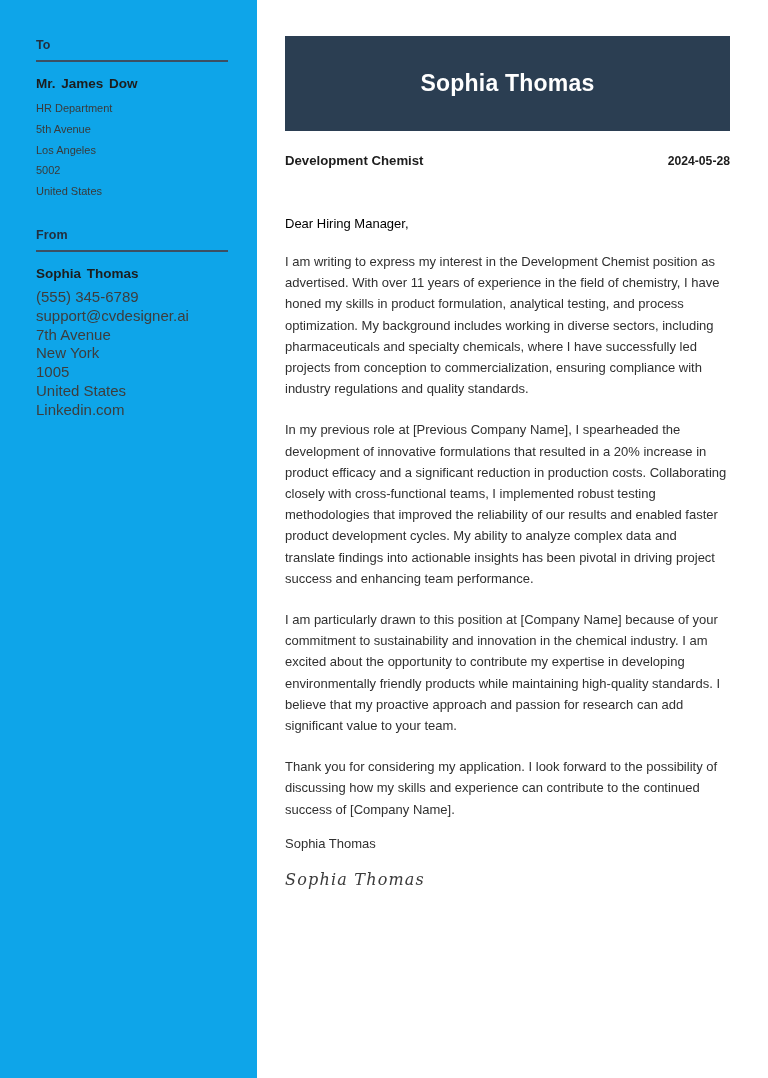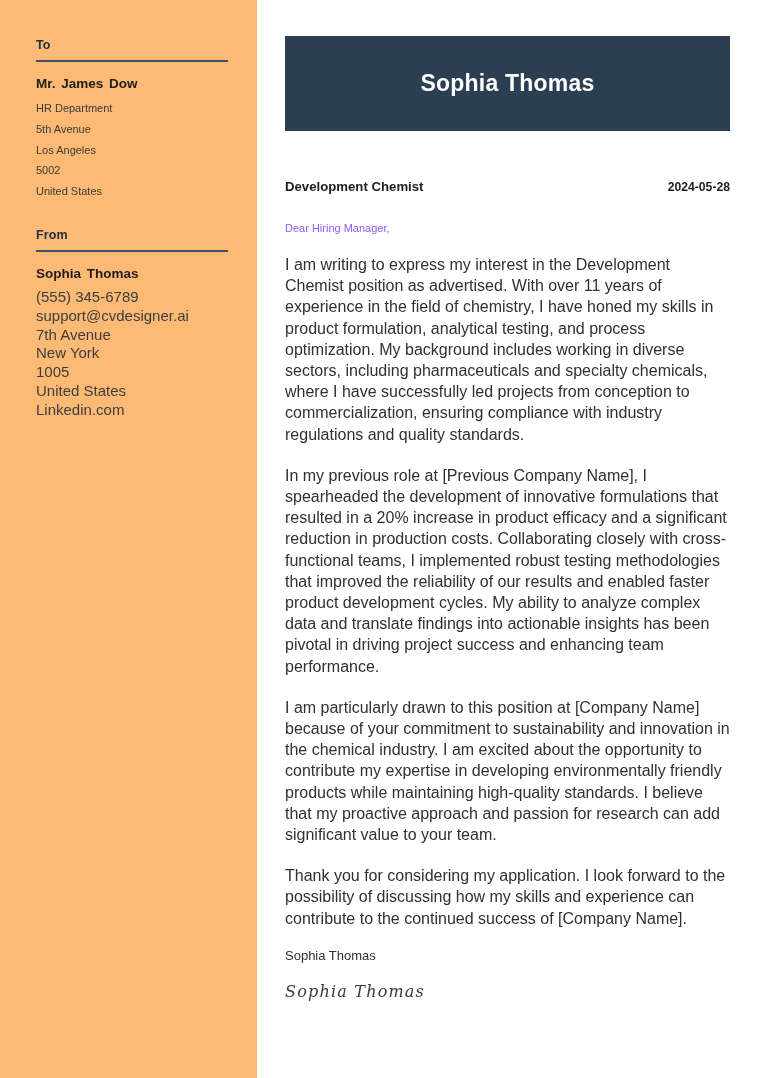--- a/index.html
+++ b/index.html
@@ -19,21 +19,21 @@
     height: 1078px;
     display: flex;
     background: #ffffff;
     overflow: hidden;
   }
 
   
   .sidebar {
     width: 257px;
     flex: 0 0 257px;
-    background: #fdba74;
+    background: #0ea5e9;
     box-sizing: border-box;
     padding: 38px 29px 0 36px;
   }
   .side-section {
     margin-bottom: 4px;
   }
   .side-heading {
     font-size: 12.5px;
     font-weight: bold;
     color: #22303f;
@@ -84,39 +84,39 @@
   .banner-name {
     color: #ffffff;
     font-size: 23px;
     font-weight: bold;
     letter-spacing: 0.2px;
   }
   .meta-row {
     display: flex;
     justify-content: space-between;
     align-items: center;
-    margin-top: 48px;
+    margin-top: 22px;
   }
   .job-title {
     font-size: 13.2px;
     font-weight: bold;
     color: #1d1d1d;
   }
   .letter-date {
     font-size: 12.2px;
     font-weight: bold;
     color: #1d1d1d;
   }
   .salutation {
-    font-size: 11px;
-    color: #8b5cf6;
-    margin-top: 28px;
+    font-size: 13px;
+    color: #000000;
+    margin-top: 48px;
   }
   .body-par {
-    font-size: 16px;
+    font-size: 13px;
     color: #303030;
     line-height: 21.2px;
     margin-top: 20px;
     text-align: left;
   }
   .closing {
     font-size: 13px;
     color: #303030;
     line-height: 21.2px;
     margin-top: 26px;

